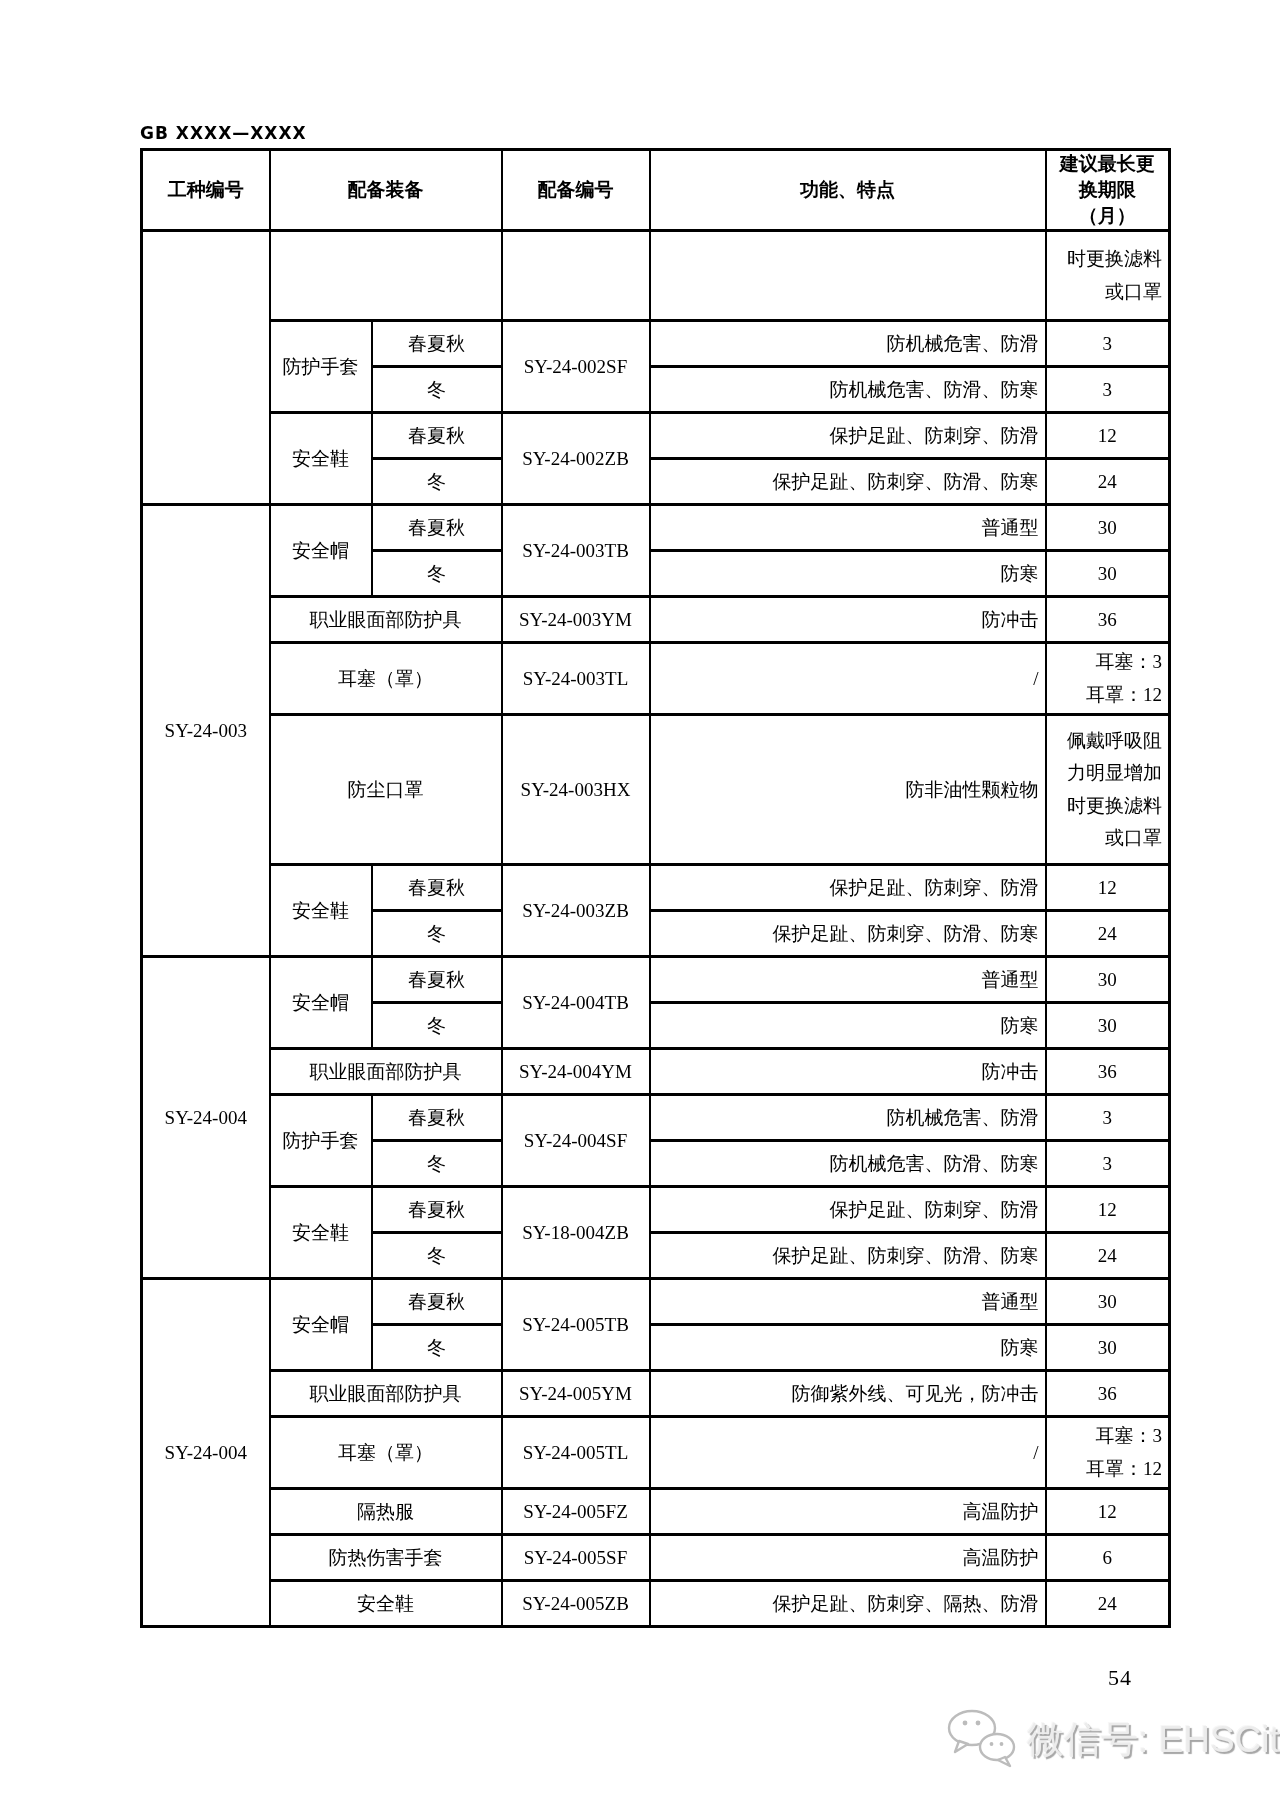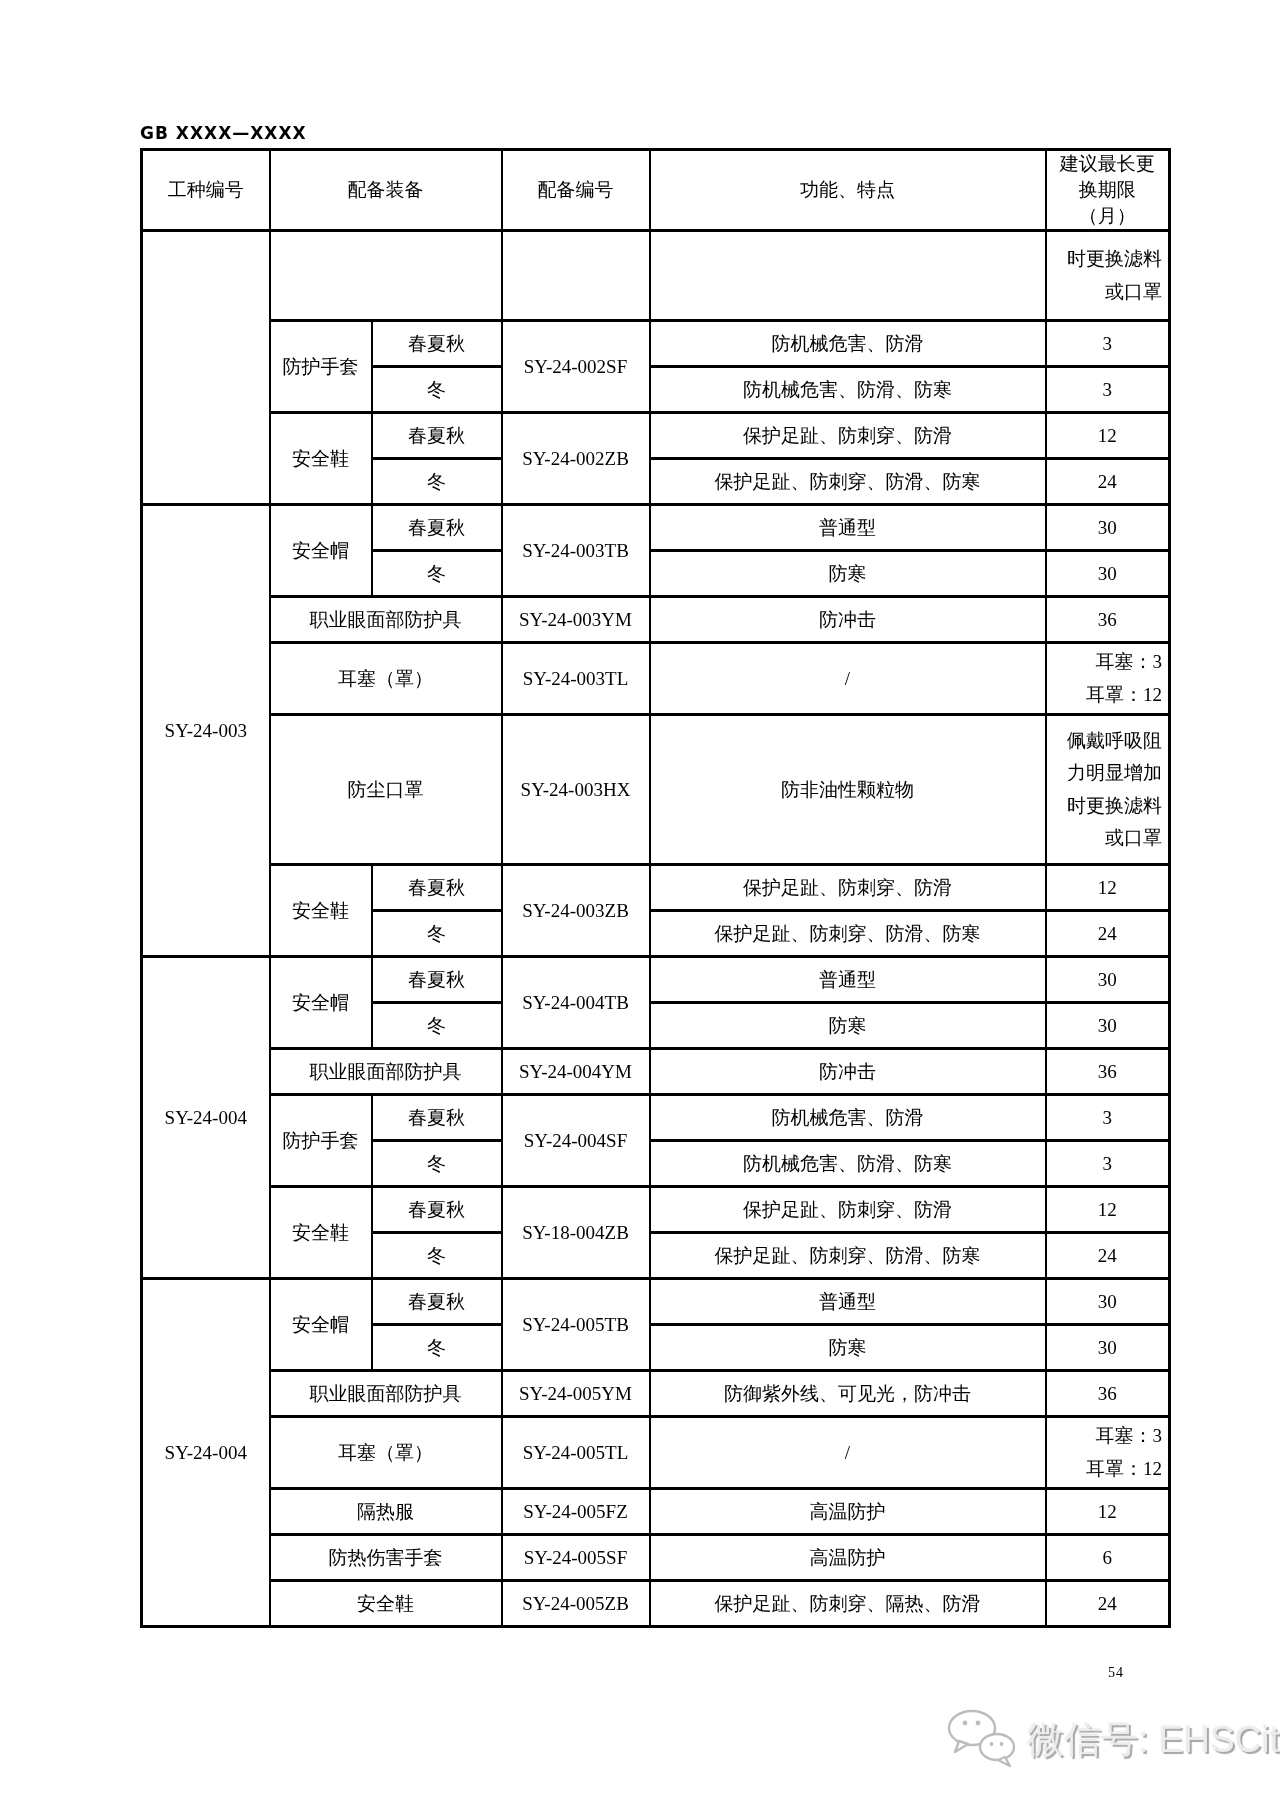--- a/index.html
+++ b/index.html
@@ -16,33 +16,33 @@
   table.main {
     border-collapse:collapse; table-layout:fixed; width:1028px;
     border:3px solid #000;
   }
   td,th {
     border:solid #000; border-width:3px 2px;
     font-size:19px; padding:0 6px; overflow:hidden; vertical-align:middle;
   }
   th {
     font-family:"Liberation Sans","DejaVu Sans",sans-serif;
-    font-weight:normal; font-size:19px; text-align:center;
+    font-weight:bold; font-size:19px; text-align:center;
   }
   .c { text-align:center; }
-  .l { text-align:center; }
+  .l { text-align:right; }
   tr.h-head  { height:58px; }
   tr.h-cont  { height:90px; }
   tr.h-norm  { height:46px; }
   tr.h-2line { height:72px; }
   tr.h-4line { height:150px; }
   .ml { line-height:1.7; text-align:right; }
   .page-num {
     position:absolute; left:1108px; top:1665px;
-    font-size:14px; letter-spacing:1px;text-align:center;
+    font-size:22px; letter-spacing:1px;text-align:center;
   }
   .watermark {
     position:absolute; left:945px; top:1708px;
     display:flex; align-items:center; gap:10px;
   }
   .watermark-text {
     font-family:"Liberation Sans","DejaVu Sans",sans-serif;
     font-size:37px; color:#ececec;
     text-shadow:2px 2px 1px #a6a6a6, -1px -1px 0 #f7f7f7;
     white-space:nowrap;

